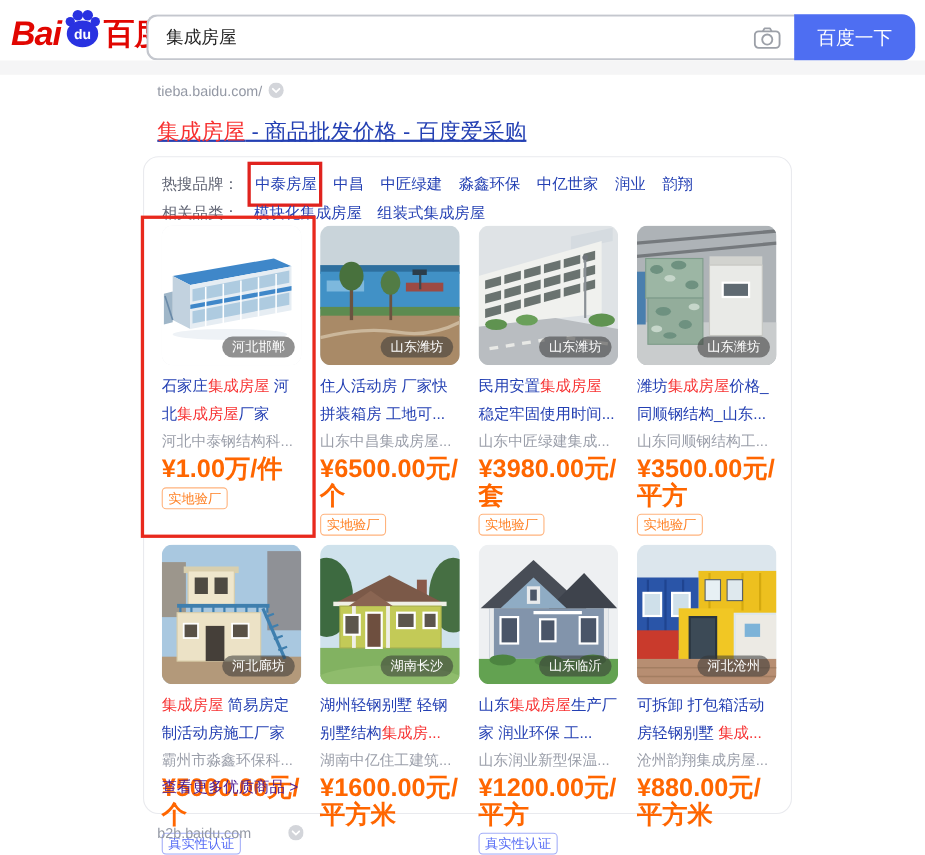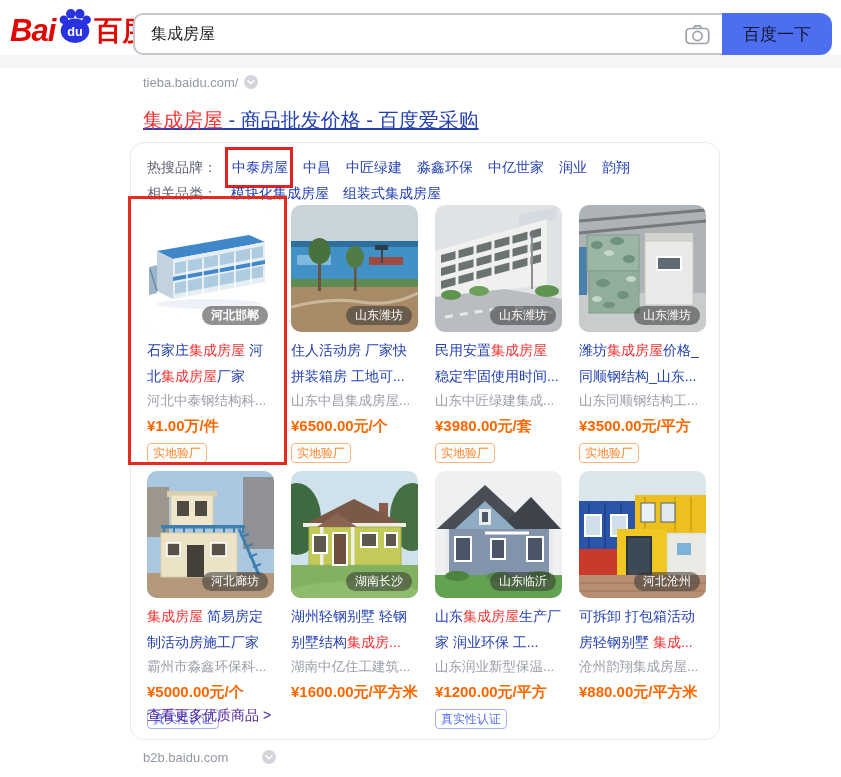--- a/index.html
+++ b/index.html
@@ -14,21 +14,21 @@
   .logo-paw{margin:0 1px 6px 2px;}
   .logo-cn{font-size:28px;font-weight:bold;color:#e10601;}
   .search-wrap{position:absolute;left:133px;top:13px;height:42px;display:flex;}
   .search-input{
     box-sizing:border-box;width:590px;height:42px;border:2px solid #c4c7ce;border-right:none;
     border-radius:10px 0 0 10px;padding:0 50px 0 16px;font-size:16px;color:#222;outline:none;
     font-family:inherit;
   }
   .camera{position:absolute;left:552px;top:11px;cursor:pointer;}
   .search-btn{
-    width:110px;height:42px;background:#4e6ef2;color:#0f172a;font-size:17px;border:none;
+    width:110px;height:42px;background:#4e6ef2;color:#ffffff;font-size:17px;border:none;
     border-radius:0 12px 12px 0;cursor:pointer;font-family:Liberation Serif, serif;margin-left:-1px;
   }
   .gray-band{position:absolute;left:0;top:55px;width:841px;height:13px;background:#f5f5f6;}
   
   .site-row{position:absolute;display:flex;align-items:flex-start;gap:6px;color:#9398a4;font-size:13px;}
   .site-top{left:143px;top:75px;}
   .site-bottom{left:143px;top:750px;gap:34px;}
   
   .result-title{position:absolute;left:143px;top:107px;font-size:20px;text-decoration:underline;
     color:#2440b3;cursor:pointer;line-height:26px;}
@@ -43,30 +43,30 @@
   .meta-link{color:#2440b3;cursor:pointer;text-decoration:none;}
   .brand-box{position:relative;}
   .brand-box::after{content:"";position:absolute;left:-7px;right:-5px;top:-9px;bottom:-10px;
     border:3px solid #e0231e;pointer-events:none;}
   
   .grid{position:absolute;left:16px;top:62px;display:grid;
     grid-template-columns:repeat(4,127px);column-gap:17px;row-gap:8px;}
   .card{width:127px;position:relative;cursor:pointer;}
   .card-img{width:127px;height:127px;border-radius:10px;overflow:hidden;position:relative;
     background:#fff;}
-  .card-img.boxed{box-shadow:inset 0 0 0 1px #eef0f3;font-weight:bold;}
+  .card-img.boxed{box-shadow:inset 0 0 0 1px #eef0f3;}
   .card-img svg{display:block;}
   .loc{position:absolute;right:6px;bottom:7px;background:rgba(55,55,55,.55);color:#fff;
     font-size:12px;line-height:17px;padding:1px 9px;border-radius:11px;white-space:nowrap;}
   .card-title{font-size:14px;line-height:26px;height:52px;overflow:hidden;color:#2440b3;
     margin-top:5px;word-break:break-all;}
   .card-title .hl{color:#f73131;}
   .company{font-size:13.5px;color:#9a9ea9;line-height:20px;margin-top:2px;white-space:nowrap;
     overflow:hidden;}
-  .price{font-size:15px;font-weight:bold;color:#ff6600;line-height:24px;margin-top:3px;}
+  .price{font-size:23px;font-weight:bold;color:#ff6600;line-height:24px;margin-top:3px;}
   .badge{display:inline-block;font-size:12px;line-height:16px;padding:1px 5px;border-radius:4px;
     margin-top:5px;border:1px solid transparent;}
   .badge[data-type="orange"]{color:#ff8226;border-color:#ffb37d;}
   .badge[data-type="blue"]{color:#566cf5;border-color:#a4aef8;}
   .badge:empty{display:none;}
   .card.annotated::after{content:"";position:absolute;left:-19px;top:-9px;right:-13px;bottom:-2px;
     border:3px solid #e8291d;pointer-events:none;}
   .more-link{position:absolute;left:16px;top:564px;font-size:14px;color:#4c1d95;cursor:pointer;
     text-decoration:none;}
 </style>

